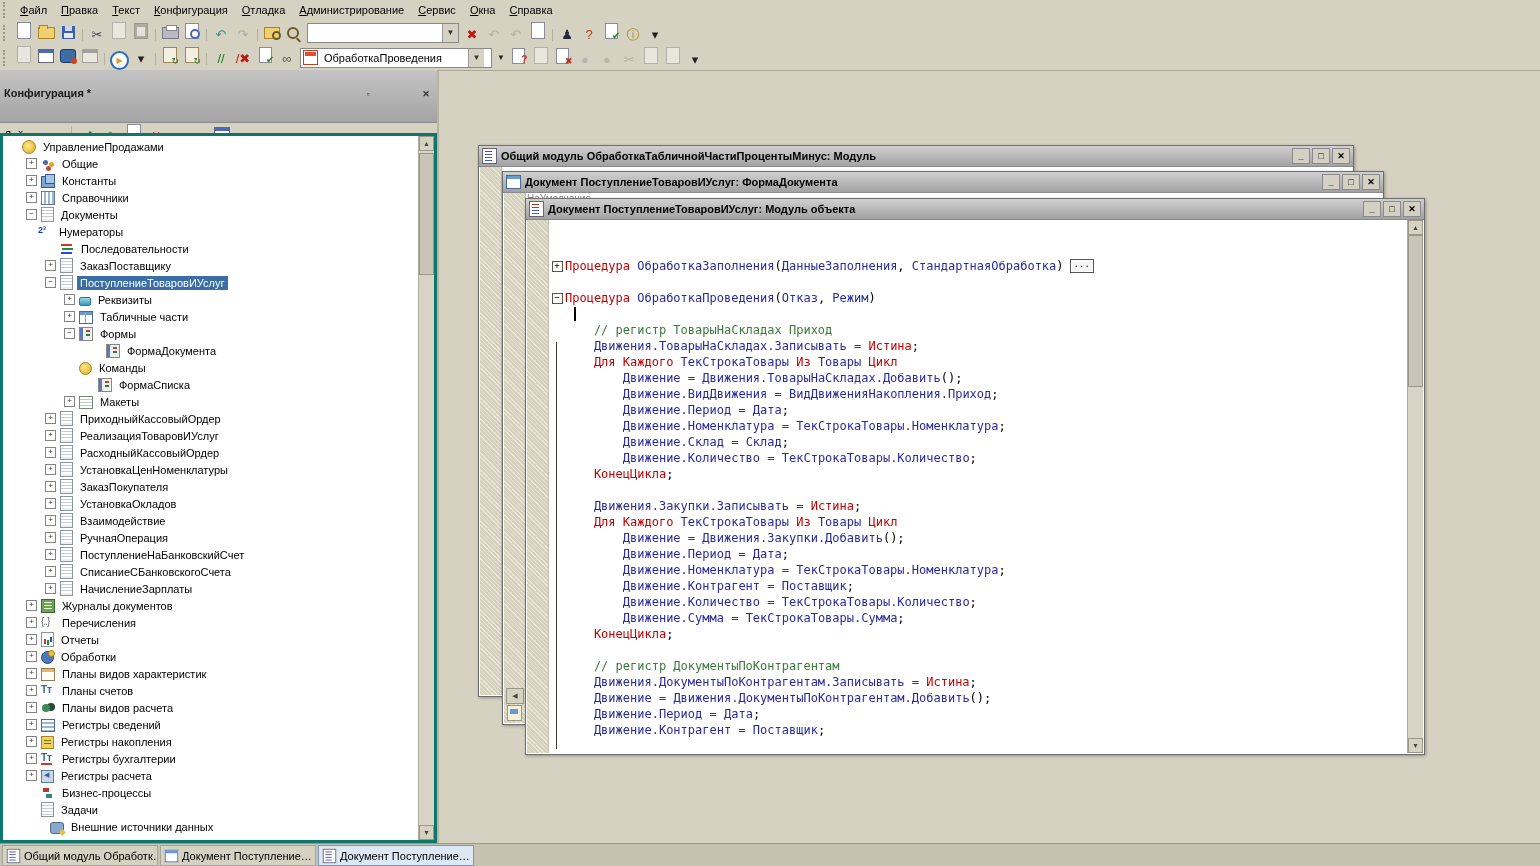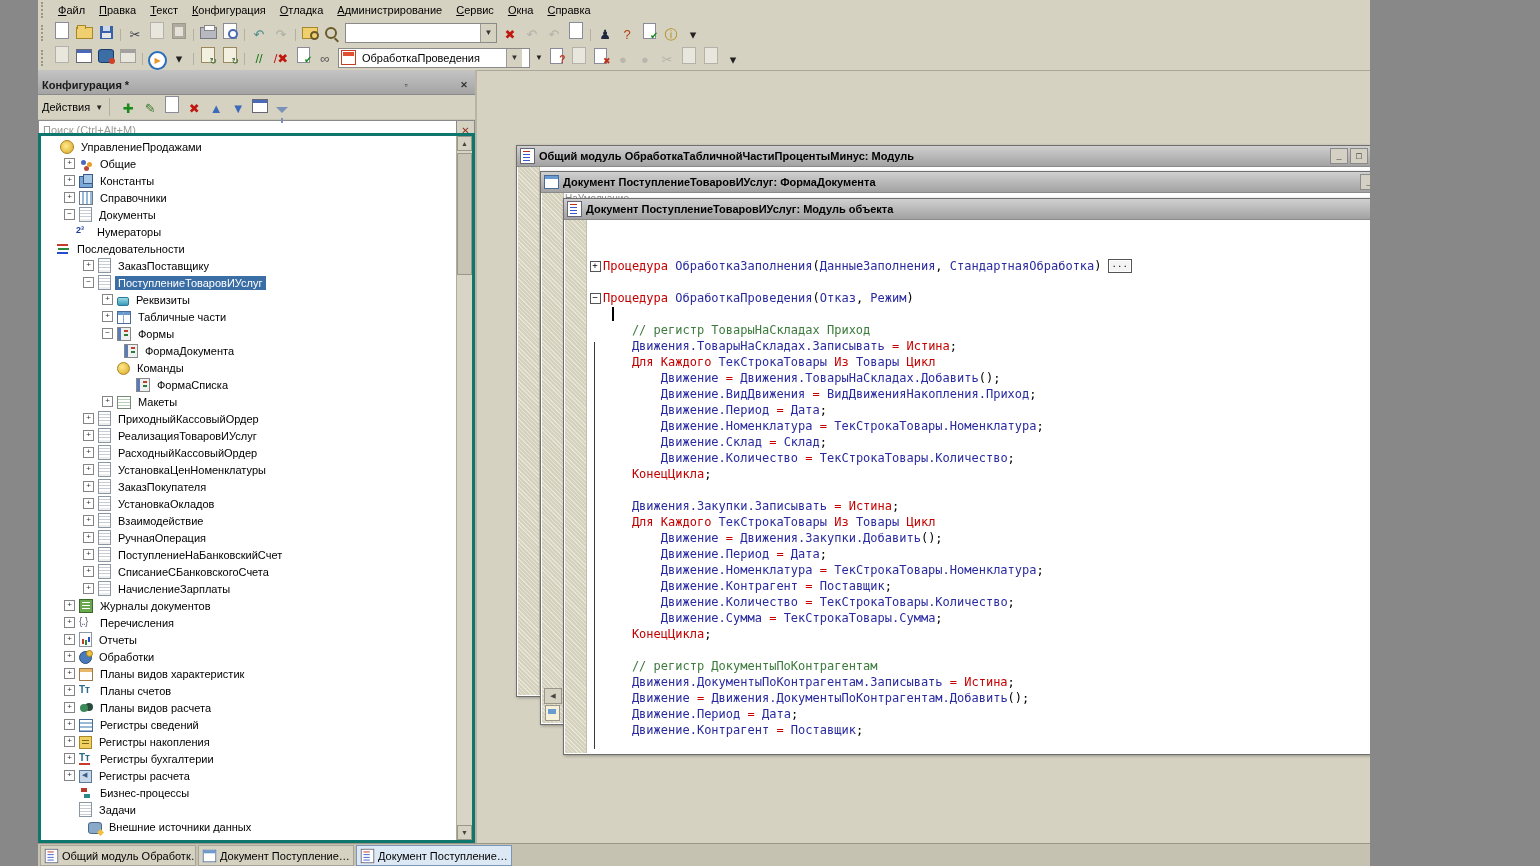--- a/index.html
+++ b/index.html
@@ -1,17 +1,17 @@
 <!DOCTYPE html>
 <html><head>
 <meta charset="utf-8">
 <style>
   html,body{margin:0;padding:0;background:#888;}
-  .app{position:relative;width:1332px;height:866px;overflow:hidden;
-       background:#d6d2c2;font-family:"Liberation Sans",sans-serif;font-size:11px;color:#000;margin-left:38px;}
+  .app{position:relative;width:1540px;height:866px;overflow:hidden;
+       background:#d6d2c2;font-family:"Liberation Sans",sans-serif;font-size:11px;color:#000;}
 
   
   .menubar{position:absolute;left:0;top:0;width:1540px;height:20px;display:flex;align-items:center;
            background:#d6d2c2;border-bottom:1px solid #c2beae;}
   .menu-item{padding:2px 7px;cursor:default;}
   .grip{width:5px;height:16px;margin:0 3px;border-left:2px dotted #9a9684;}
   .toolbar{position:absolute;left:0;width:1540px;display:flex;align-items:center;background:#d6d2c2;}
   .tb1{top:20px;height:25px;border-bottom:1px solid #c8c4b4;}
   .tb2{top:45px;height:25px;border-bottom:1px solid #aaa698;}
   .tbtn{display:inline-flex;width:22px;height:20px;align-items:center;justify-content:center;
@@ -56,22 +56,22 @@
   .ig-bpq::after{content:"?";position:absolute;right:-3px;bottom:-2px;color:#c03018;font-size:10px;font-weight:bold;}
   .ig-bpx{width:11px;height:14px;background:#fff;border:1px solid #8a8a9a;}
   .ig-bpx::after{content:"\2716";position:absolute;right:-4px;bottom:-3px;color:#c03018;font-size:9px;}
   .ig-cfgpage{width:12px;height:14px;background:#f4f0e0;border:1px solid #9a8a5a;}
   .ig-cfgpage::after{content:"\21BB";position:absolute;right:-3px;bottom:-4px;font-size:9px;color:#3a6a3a;}
   .ig-funnel{width:0;height:0;border-left:6px solid transparent;border-right:6px solid transparent;border-top:6px solid #7a92b8;margin-top:2px;}
   .ig-funnel::after{content:"";position:absolute;left:-1px;top:5px;width:2px;height:5px;background:#7a92b8;}
 
   
   .sidebar{position:absolute;left:0;top:70px;width:437px;height:773px;background:#d6d2c2;border-right:2px solid #b8b4a4;}
-  .sb-header{height:18px;background:linear-gradient(180deg,#c4c4c4,#a4a4a4);display:flex;align-items:flex-end;
-             padding:3px 4px;font-weight:bold;color:#1a1a1a;border-bottom:1px solid #8a8a8a;gap:44px;}
+  .sb-header{height:18px;background:linear-gradient(180deg,#c4c4c4,#a4a4a4);display:flex;align-items:flex-start;
+             padding:17px 4px;font-weight:bold;color:#1a1a1a;border-bottom:1px solid #8a8a8a;gap:44px;}
   .sb-header .spacer{flex:1;}
   .sb-hbtn{width:14px;height:13px;display:flex;align-items:center;justify-content:center;font-size:9px;color:#333;}
   .sb-actions{height:24px;display:flex;align-items:center;padding:0 4px;}
   .sb-actions .lbl{margin-right:2px;}
   .sb-search{height:20px;display:flex;align-items:stretch;border-top:1px solid #c8c4b4;}
   .sb-search input{flex:1;border:1px solid #8a8a8a;border-right:0;font-size:11px;padding:0 4px;outline:0;
                    font-family:"Liberation Sans",sans-serif;}
   .sb-search input::placeholder{color:#9a9a96;}
   .sb-search .xbtn{width:17px;display:flex;align-items:center;justify-content:center;background:#d6d2c2;
                    border:1px solid #8a8a8a;color:#8a3020;font-size:10px;}
@@ -315,21 +315,21 @@
           <div class="tree-row" style="padding-left: 23px;">
             <span class="expander">−</span>
             <span class="tic tic-doc"></span>
             <span class="tlabel">Документы</span>
           </div>
           <div class="tree-row" style="padding-left: 20px;">
             <span class="exsp"></span>
             <span class="tic tic-num"></span>
             <span class="tlabel">Нумераторы</span>
           </div>
-          <div class="tree-row" style="">
+          <div class="tree-row" style="padding-left: 42px;">
             <span class="exsp"></span>
             <span class="tic tic-seq"></span>
             <span class="tlabel">Последовательности</span>
           </div>
           <div class="tree-row" style="padding-left: 42px;">
             <span class="expander">+</span>
             <span class="tic tic-doc"></span>
             <span class="tlabel">ЗаказПоставщику</span>
           </div>
           <div class="tree-row sel" style="padding-left: 42px;">
@@ -345,21 +345,21 @@
           <div class="tree-row" style="padding-left: 61px;">
             <span class="expander">+</span>
             <span class="tic tic-table"></span>
             <span class="tlabel">Табличные части</span>
           </div>
           <div class="tree-row" style="padding-left: 61px;">
             <span class="expander">−</span>
             <span class="tic tic-form"></span>
             <span class="tlabel">Формы</span>
           </div>
-          <div class="tree-row" style="padding-left: 68px;">
+          <div class="tree-row" style="padding-left: 88px;">
             <span class="exsp"></span>
             <span class="tic tic-form"></span>
             <span class="tlabel">ФормаДокумента</span>
           </div>
           <div class="tree-row" style="padding-left: 61px;">
             <span class="exsp"></span>
             <span class="tic tic-cmd"></span>
             <span class="tlabel">Команды</span>
           </div>
           <div class="tree-row" style="padding-left: 80px;">

